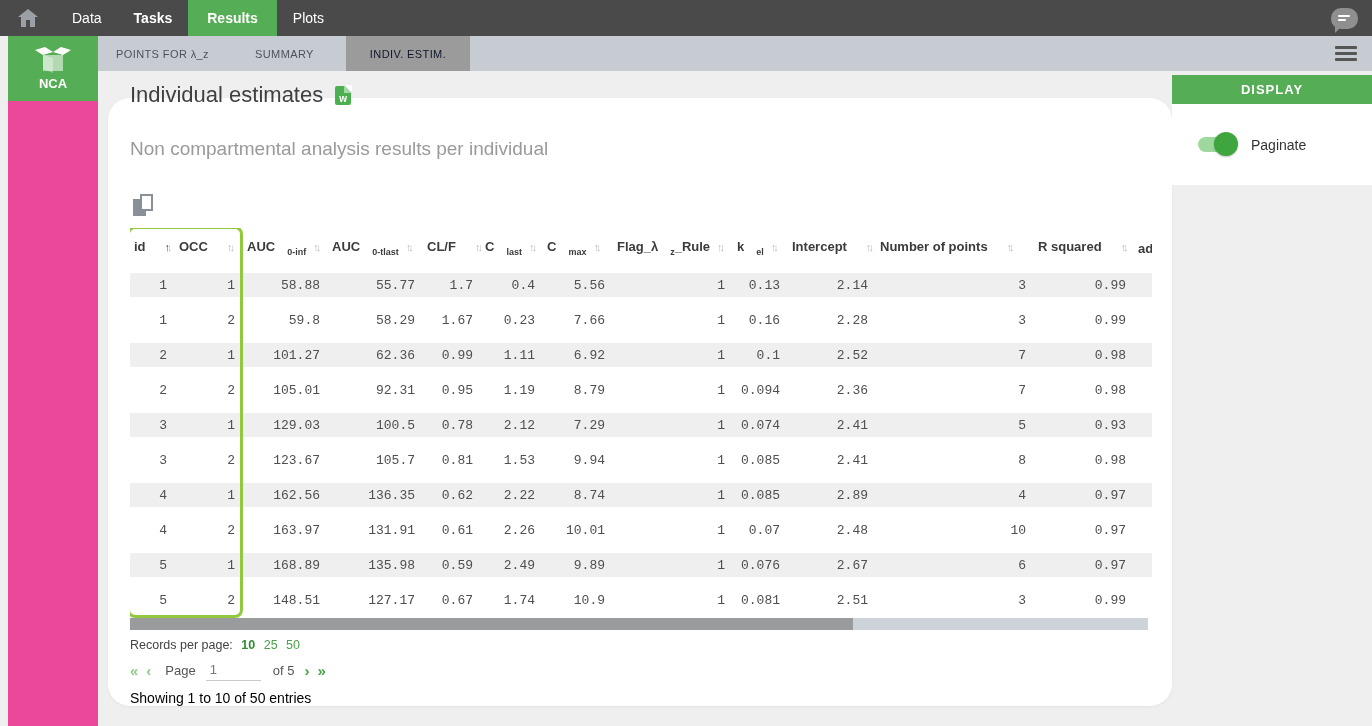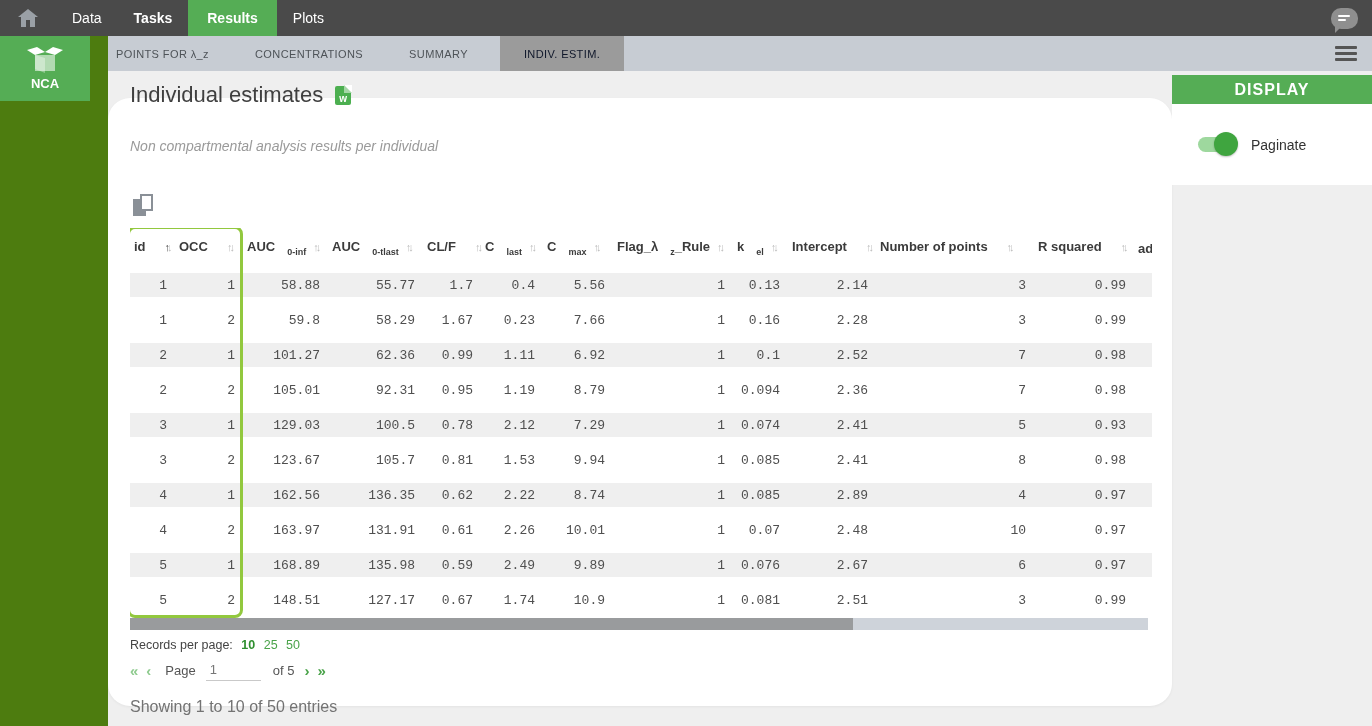--- a/index.html
+++ b/index.html
@@ -16,21 +16,21 @@
   .topbar-spacer { flex:1; }
   .chat-icon { align-self:center; margin-right:14px; position:relative; width:27px; height:21px;
                background:#8f8f8f; border-radius:10px; cursor:pointer; }
   .chat-icon:before { content:""; position:absolute; left:4px; bottom:-4px;
                       border:5px solid transparent; border-top-color:#8f8f8f; border-left-color:#8f8f8f; }
   .chat-icon .l1,.chat-icon .l2 { position:absolute; left:7px; height:2px; background:#fff; border-radius:1px; }
   .chat-icon .l1 { top:7px; width:12px; }
   .chat-icon .l2 { top:11px; width:8px; }
 
   
-  .sidebar { position:absolute; left:0; top:36px; width:108px; height:690px; background:#4d7c0f; z-index:20; }
+  .sidebar { position:absolute; left:8px; top:36px; width:90px; height:690px; background:#ec4899; z-index:20; }
   .module-block { width:90px; height:65px; background:#55ad55; display:flex; flex-direction:column;
                   align-items:center; justify-content:center; cursor:pointer; }
   .module-label { color:#fff; font-weight:bold; font-size:13px; margin-top:3px; }
 
   
   .tabbar { position:absolute; left:90px; top:36px; width:1282px; height:35px; background:#c7ccd3;
             display:flex; align-items:stretch; z-index:10; }
   .tab { display:flex; align-items:center; padding:0 20px; margin-left:6px; font-size:11px;
          letter-spacing:.4px; color:#4e5358; cursor:pointer; white-space:nowrap; }
   .tab.active { background:#9b9b9b; color:#0f172a; margin-left:12px; padding:0 24px; }
@@ -43,21 +43,21 @@
   .card { position:absolute; left:18px; top:27px; width:1064px; height:608px; background:#fff;
           border-radius:22px; box-shadow:0 1px 3px rgba(0,0,0,.05); }
   .page-title { position:absolute; left:40px; top:11px; font-size:22px; color:#3f3f3f; z-index:5;
                 display:flex; align-items:center; }
   .word-icon { display:inline-block; width:16px; height:19px; background:#4caf50; border-radius:2px;
                margin-left:12px; position:relative; cursor:pointer; }
   .word-icon:before { content:""; position:absolute; right:-1px; top:-1px; border:4px solid #fff;
                       border-left-color:#a5d6a7; border-bottom-color:#a5d6a7; }
   .word-icon span { position:absolute; left:0; right:0; bottom:1px; text-align:center; color:#fff;
                     font-size:10px; font-weight:bold; }
-  .subtitle { position:absolute; left:22px; top:40px; font-size:14px; color:#9a9a9a;font-style:italic; }
+  .subtitle { position:absolute; left:22px; top:40px; font-size:19px; color:#9a9a9a; }
 
   .copy-icon { position:absolute; left:25px; top:96px; width:20px; height:22px; cursor:pointer; }
   .copy-icon .back { position:absolute; left:0; bottom:0; width:13px; height:17px; background:#8a9097; }
   .copy-icon .front { position:absolute; right:0; top:0; width:13px; height:17px; background:#fff;
                       border:2px solid #8a9097; }
 
   
   .table-wrap { position:absolute; left:22px; top:130px; width:1022px; height:390px; overflow:hidden; }
   table { border-collapse:separate; border-spacing:0; table-layout:fixed; width:1124px; }
   th { height:40px; font-size:13px; color:#3b3b3b; text-align:left; vertical-align:middle;
@@ -81,25 +81,25 @@
   .records .opt { color:#4aa34a; margin-left:5px; cursor:pointer; }
   .records .opt.active { font-weight:bold; color:#2f8f2f; }
   .pager { position:absolute; left:22px; top:562px; font-size:13px; color:#555;
            display:flex; align-items:center; }
   .pg-btn { color:#8fcb8f; font-weight:bold; font-size:15px; margin-right:8px; cursor:pointer; }
   .pg-btn.fw { color:#4aa34a; }
   .pager .lbl { margin:0 10px 0 6px; }
   .page-input { width:55px; border:none; border-bottom:1px solid #c9c9c9; font-size:13px; color:#777;
                 padding:2px 4px 3px; outline:none; background:transparent; }
   .of-lbl { margin:0 10px 0 12px; }
-  .showing { position:absolute; left:22px; top:592px; font-size:16px; color:#737373;margin-top:8px; }
+  .showing { position:absolute; left:22px; top:592px; font-size:14px; color:#000000; }
 
   
   .display-panel { position:absolute; right:0; top:4px; width:200px; z-index:6; }
-  .display-header { height:29px; background:#55ad55; color:#fff; font-size:16px; font-weight:bold;
+  .display-header { height:29px; background:#55ad55; color:#fff; font-size:13px; font-weight:bold;
                     letter-spacing:1px; display:flex; align-items:center; justify-content:center; }
   .display-body { height:81px; background:#fff; display:flex; align-items:center; padding-left:26px; }
   .toggle { position:relative; width:37px; height:15px; background:#9ed89e; border-radius:8px; cursor:pointer; }
   .toggle .knob { position:absolute; right:-3px; top:-5px; width:24px; height:24px; border-radius:50%;
                   background:#3fa53f; box-shadow:0 1px 2px rgba(0,0,0,.25); }
   .toggle-label { margin-left:16px; font-size:14px; color:#333; }
 
   svg { display:block; }
 </style>
 </head>
@@ -129,21 +129,20 @@
       <polygon points="8,8 18,11 18,26 8,22" fill="#ffffff" opacity="0.35"></polygon>
       <polygon points="8,8 0,3 10,0 18,5" fill="#ffffff"></polygon>
       <polygon points="28,8 36,3 26,0 18,5" fill="#ffffff"></polygon>
     </svg>
     <div class="module-label">NCA</div>
   </div>
 </div>
 
 <div class="tabbar">
   <div class="tab">POINTS FOR λ_z</div>
-  <div class="tab">CONCENTRATIONS</div>
   <div class="tab">SUMMARY</div>
   <div class="tab active">INDIV. ESTIM.</div>
   <div class="tabbar-spacer"></div>
   <div class="hamburger">
       <div></div>
       <div></div>
       <div></div>
     </div>
 </div>
 

